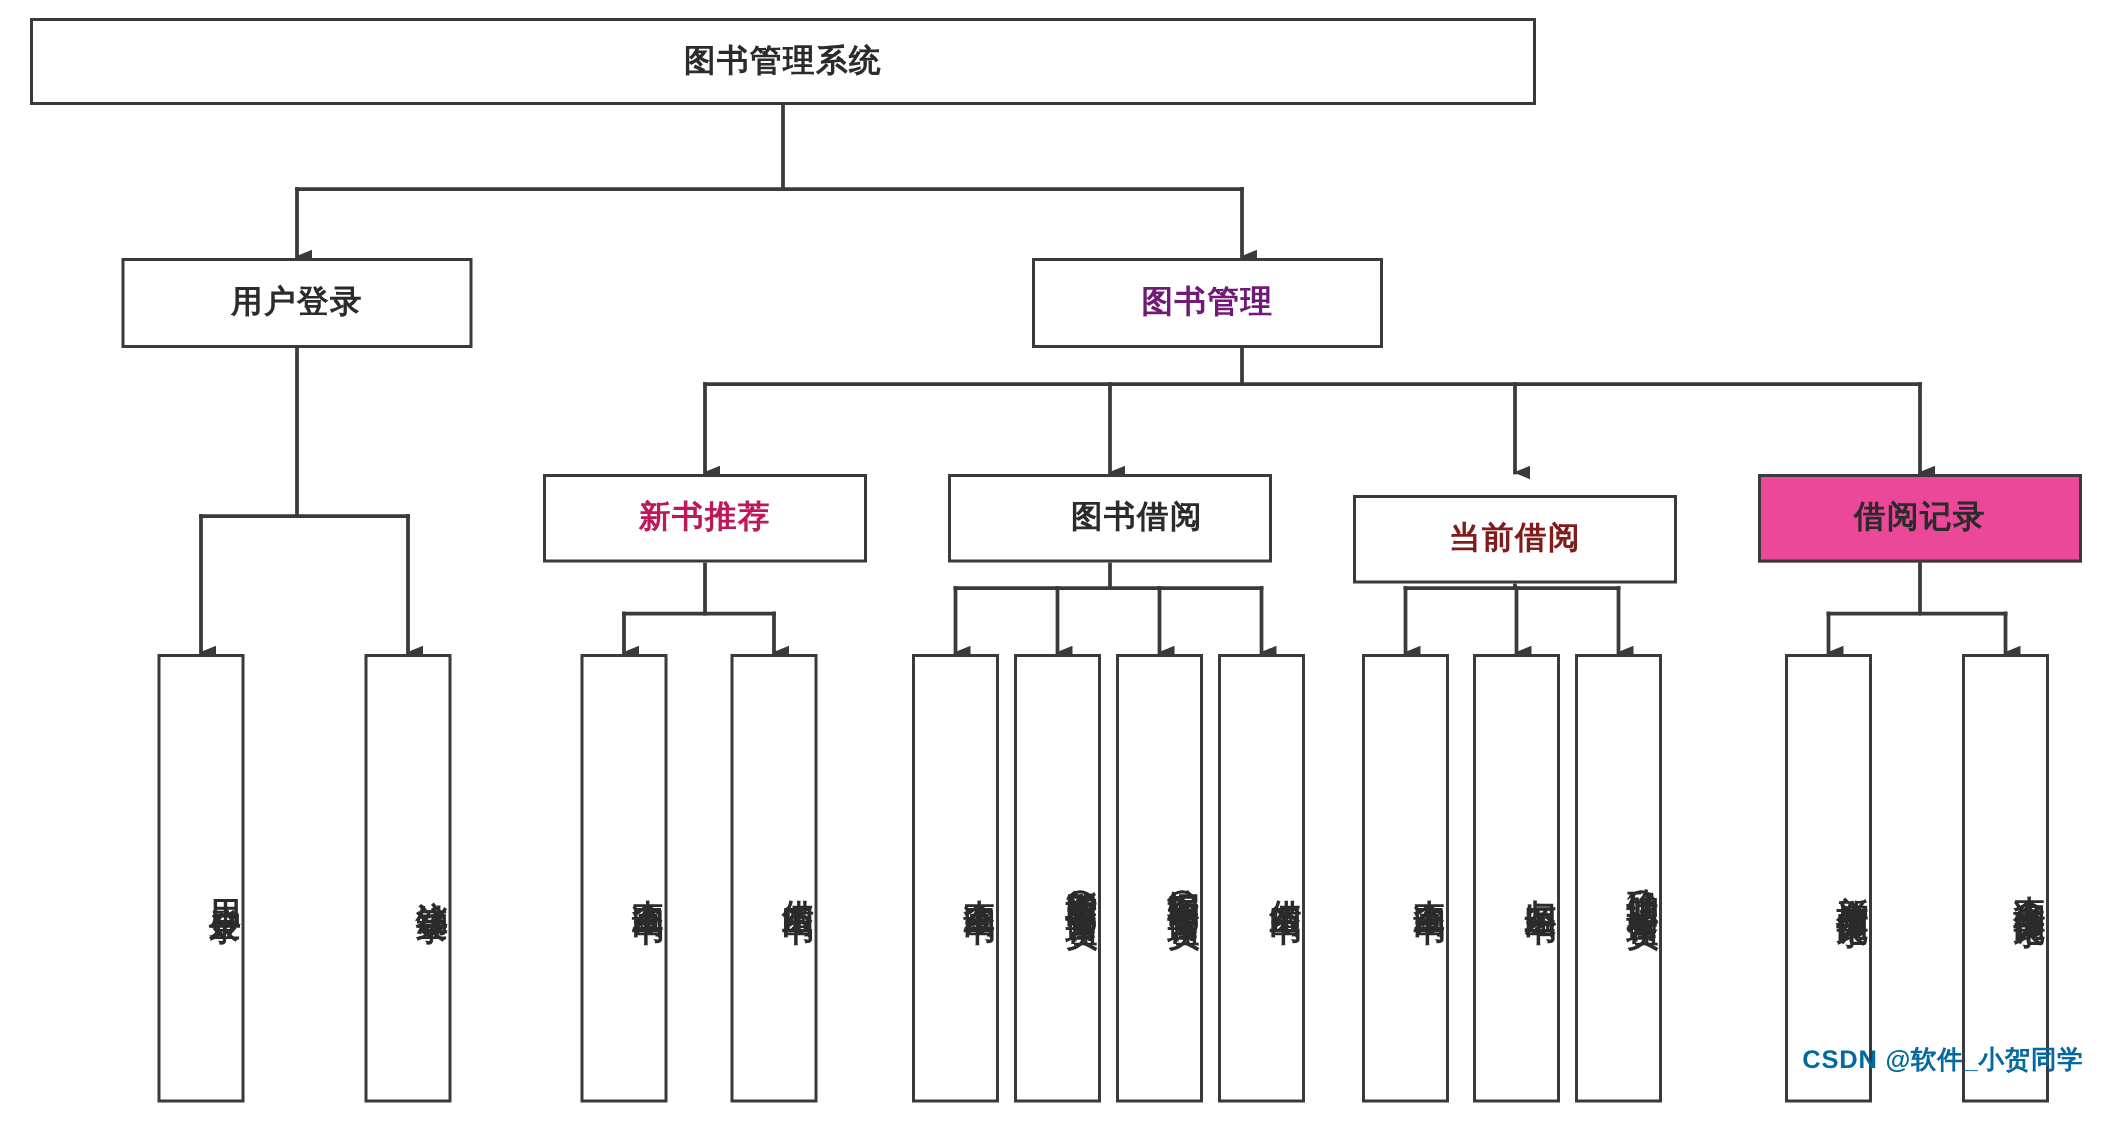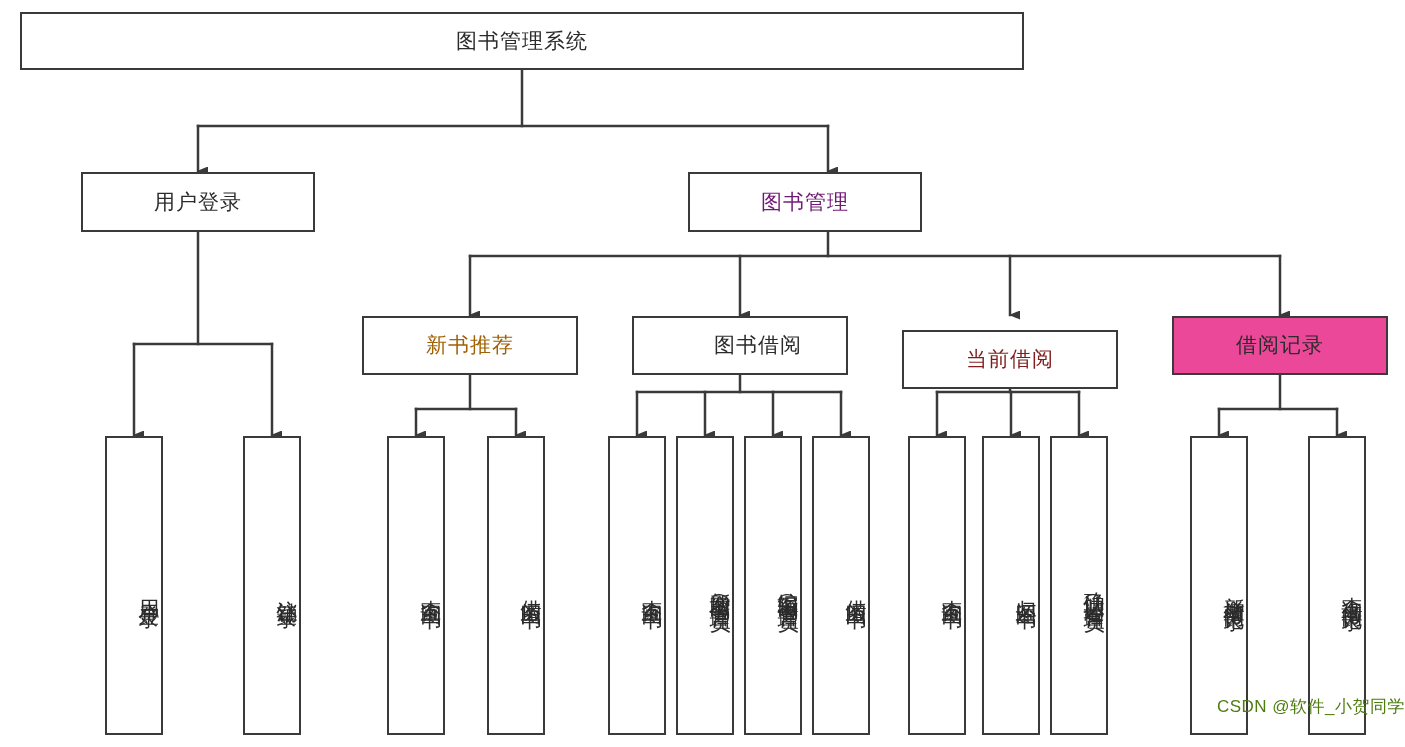--- a/index.html
+++ b/index.html
@@ -1,21 +1,21 @@
 <!DOCTYPE html>
 <html><head>
 <meta charset="utf-8">
 <style>
   html,body{margin:0;padding:0;background:#ffffff;}
   body{
     width:1405px;height:747px;
     font-family:"Liberation Sans","DejaVu Sans",sans-serif;
     overflow:hidden;position:relative;
   }
-  #diagram-root{position:relative;width:1405px;height:724px;}
+  #diagram-root{position:relative;width:1405px;height:724px;font-weight:bold;}
   svg#tree-svg{position:absolute;left:0;top:0;width:1405px;height:747px;}
 
   .node-box{
     position:absolute;
     background:#ffffff;
     border:2.5px solid #3a3a3a;
     box-sizing:border-box;
     display:flex;
     align-items:center;
     justify-content:center;
@@ -34,24 +34,24 @@
     align-items:flex-start;
     justify-content:center;
   }
   .node-label{
     display:block;
     white-space:nowrap;
     line-height:1.15;
   }
   #watermark{
     position:absolute;
-    right:0;
+    right:16px;
     bottom:6px;
     font-size:17px;
-    color:#4d7c0f;
+    color:#0369a1;
     white-space:nowrap;
     letter-spacing:0.5px;
     pointer-events:none;
     margin-top:28px;
   }
 </style>
 </head>
 <body>
 
 <div id="diagram-root">
@@ -102,21 +102,21 @@
   <div id="node-layer">
       <div class="node-box horiz" style="left: 20px; top: 12px; width: 1004px; height: 58px; border-color: rgb(58, 58, 58); color: rgb(43, 43, 43); background: rgb(255, 255, 255);">
         <span class="node-label">图书管理系统</span>
       </div>
       <div class="node-box horiz" style="left: 81px; top: 172px; width: 234px; height: 60px; border-color: rgb(58, 58, 58); color: rgb(43, 43, 43); background: rgb(255, 255, 255);">
         <span class="node-label">用户登录</span>
       </div>
       <div class="node-box horiz" style="left: 688px; top: 172px; width: 234px; height: 60px; border-color: rgb(58, 58, 58); color: #701a75; background: rgb(255, 255, 255);">
         <span class="node-label">图书管理</span>
       </div>
-      <div class="node-box horiz" style="left: 362px; top: 316px; width: 216px; height: 59px; border-color: rgb(58, 58, 58); color: #a16207; background: rgb(255, 255, 255);">
+      <div class="node-box horiz" style="left: 362px; top: 316px; width: 216px; height: 59px; border-color: rgb(58, 58, 58); color: #be185d; background: rgb(255, 255, 255);">
         <span class="node-label">新书推荐</span>
       </div>
       <div class="node-box horiz" style="left: 632px; top: 316px; width: 216px; height: 59px; border-color: rgb(58, 58, 58); color: rgb(43, 43, 43); background: rgb(255, 255, 255); padding-left: 36px;">
         <span class="node-label">图书借阅</span>
       </div>
       <div class="node-box horiz" style="left: 902px; top: 330px; width: 216px; height: 59px; border-color: rgb(58, 58, 58); color: #7f1d1d; background: rgb(255, 255, 255);">
         <span class="node-label">当前借阅</span>
       </div>
       <div class="node-box horiz" style="left: 1172px; top: 316px; width: 216px; height: 59px; border-color: rgb(58, 58, 58); color: rgb(43, 43, 43); background: #ec4899;">
         <span class="node-label">借阅记录</span>

